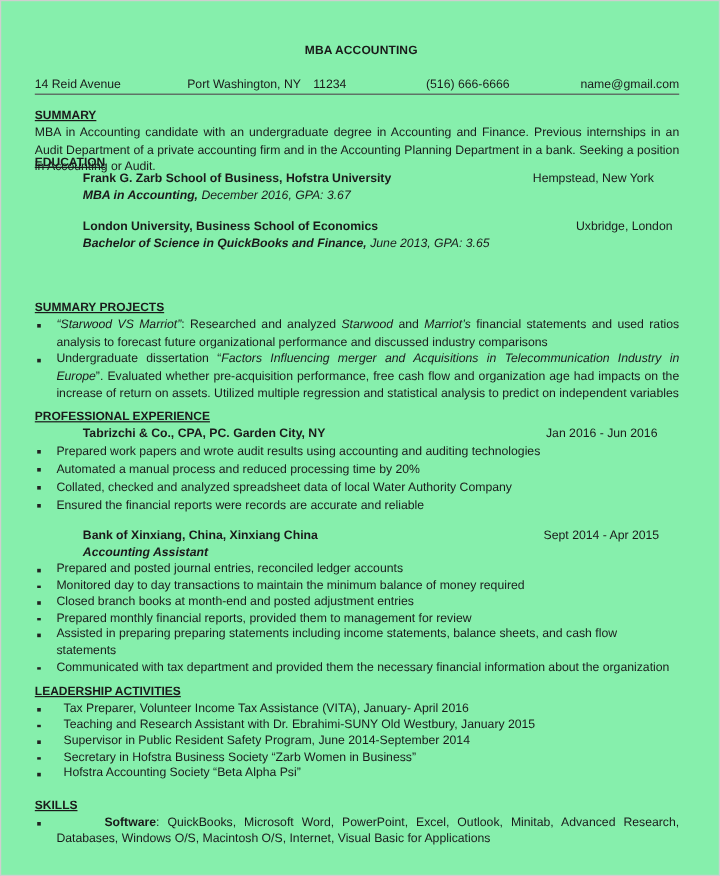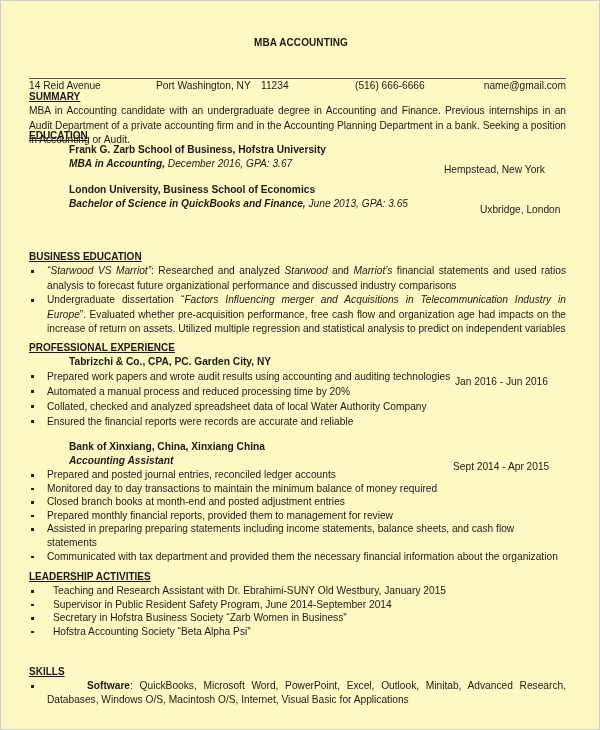--- a/index.html
+++ b/index.html
@@ -2,38 +2,38 @@
 <html><head>
   <meta charset="utf-8">
   <style>
     html, body { margin: 0; padding: 0; }
     body {
       width: 600px; height: 730px; background: #ffffff; overflow: hidden;
       font-family: "Liberation Sans", sans-serif; color: #1a1a1a;
     }
     .page {
       position: relative; width: 598px; height: 728px;
-      border: 1px solid #cfcfcf; background: #fef9c3; box-sizing: content-box;
+      border: 1px solid #cfcfcf; background: #86efac; box-sizing: content-box;
     }
     .content { position: absolute; left: 28px; top: 0; width: 537px; font-size: 10.2px; line-height: 14px; }
     .title {
       position: absolute; left: 0; width: 600px; top: 36px; text-align: center;
       font-weight: bold; font-size: 10px; letter-spacing: 0.1px;
     }
     .contact {
       position: absolute; top: 63px; left: 0; width: 537px; height: 14px;
       border-bottom: 1px solid #555; font-size: 10.2px;
     }
-    .contact span { position: absolute; top: 15px; white-space: nowrap; text-align: right; }
+    .contact span { position: absolute; top: 0; white-space: nowrap; text-align: right; }
     .section { position: absolute; left: 0; width: 537px; }
     .heading { font-weight: bold; text-decoration: underline; font-size: 10px; line-height: 14px; }
     .para { text-align: justify; }
     .row { position: relative; height: 14px; }
     .row .left { position: absolute; left: 0; white-space: nowrap; }
-    .row .right { position: absolute; white-space: nowrap; margin-top: 20px; }
+    .row .right { position: absolute; white-space: nowrap; }
     .bold { font-weight: bold; padding-left: 40px; }
     .ital { font-style: italic; }
     ul.bl { list-style: none; margin: 0; padding: 0; }
     ul.bl li { position: relative; padding-left: 18px; line-height: 15px; }
     ul.bl li.j { text-align: justify; line-height: 14.5px; }
     ul.bl li::before {
       content: ""; position: absolute; left: 2px; top: 6px; width: 2.5px; height: 2.5px; background: #222;
     }
     ul.lead li { padding-left: 24px; }
   </style>
@@ -75,21 +75,21 @@
         <span class="right" style="left:451px">Uxbridge, London</span>
       </div>
       <div class="row">
         <span class="left ital">
           <span class="bold">Bachelor of Science in QuickBooks and Finance,</span><span> June 2013, GPA: 3.65</span>
         </span>
       </div>
     </div>
 
     <div class="section" style="top:249px">
-      <div class="heading">BUSINESS EDUCATION</div>
+      <div class="heading">SUMMARY PROJECTS</div>
       <ul class="bl">
         <li class="j"><span class="ital">“Starwood VS Marriot”</span><span>: Researched and analyzed </span><span class="ital">Starwood</span><span> and </span><span class="ital">Marriot’s</span><span> financial statements and used ratios analysis to forecast future organizational performance and discussed industry comparisons</span></li>
         <li class="j"><span>Undergraduate dissertation “</span><span class="ital">Factors Influencing merger and Acquisitions in Telecommunication Industry in Europe</span><span>”. Evaluated whether pre-acquisition performance, free cash flow and organization age had impacts on the increase of return on assets. Utilized multiple regression and statistical analysis to predict on independent variables</span></li>
       </ul>
     </div>
 
     <div class="section" style="top:340px">
       <div class="heading">PROFESSIONAL EXPERIENCE</div>
       <div class="row">
         <span class="left bold">Tabrizchi &amp; Co., CPA, PC. Garden City, NY</span>
@@ -115,20 +115,21 @@
         <li style="line-height:13.6px">Closed branch books at month-end and posted adjustment entries</li>
         <li style="line-height:13.6px">Prepared monthly financial reports, provided them to management for review</li>
         <li style="line-height:13.6px">Assisted in preparing preparing statements including income statements, balance sheets, and cash flow statements</li>
         <li style="line-height:13.6px">Communicated with tax department and provided them the necessary financial information about the organization</li>
       </ul>
     </div>
 
     <div class="section" style="top:569px">
       <div class="heading">LEADERSHIP ACTIVITIES</div>
       <ul class="bl lead">
+        <li style="line-height:13.6px">Tax Preparer, Volunteer Income Tax Assistance (VITA), January- April 2016</li>
         <li style="line-height:13.6px">Teaching and Research Assistant with Dr. Ebrahimi-SUNY Old Westbury, January 2015</li>
         <li style="line-height:13.6px">Supervisor in Public Resident Safety Program, June 2014-September 2014</li>
         <li style="line-height:13.6px">Secretary in Hofstra Business Society “Zarb Women in Business”</li>
         <li style="line-height:13.6px">Hofstra Accounting Society “Beta Alpha Psi”</li>
       </ul>
     </div>
 
     <div class="section" style="top:664px">
       <div class="heading">SKILLS</div>
       <ul class="bl">

